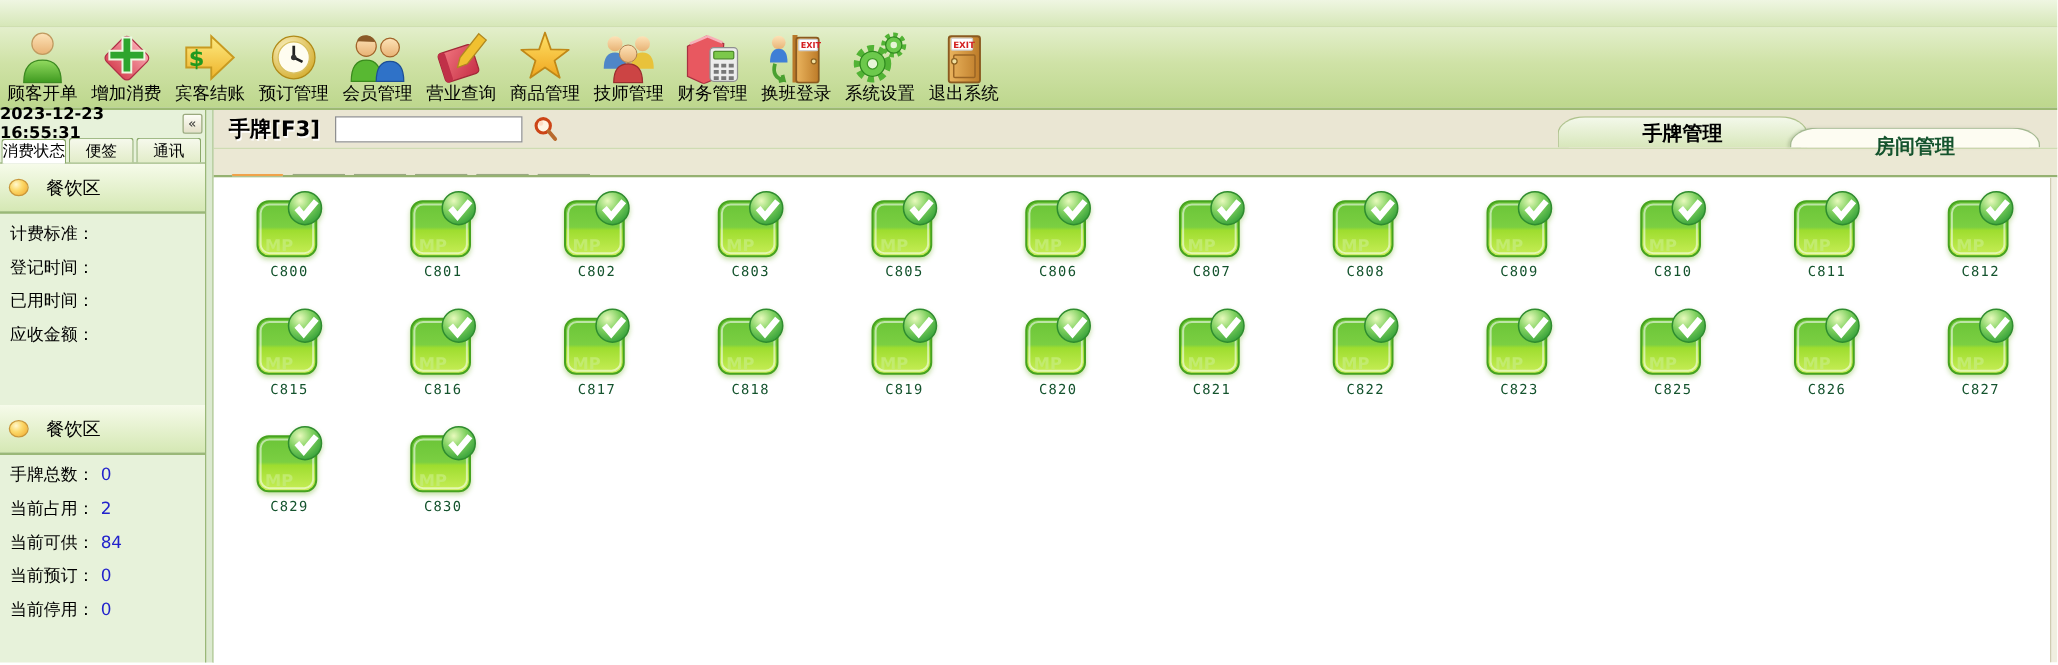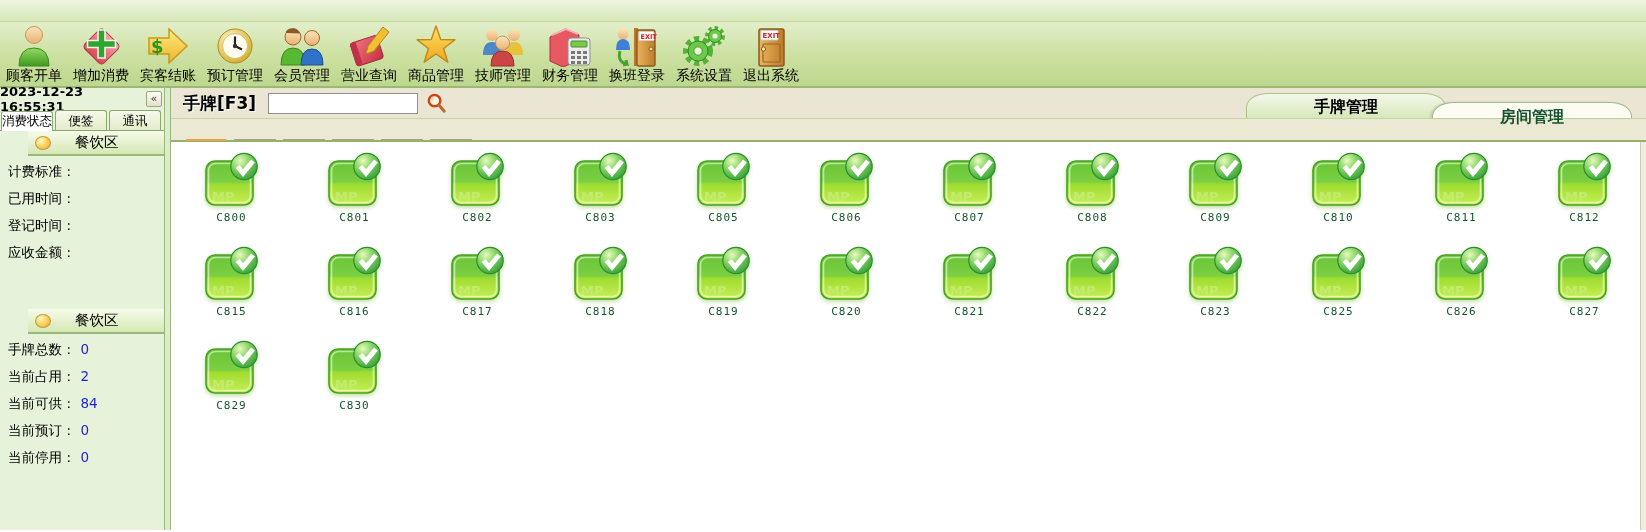--- a/index.html
+++ b/index.html
@@ -30,23 +30,23 @@
   .date-text { font-size:13px; font-weight:bold; color:#000; letter-spacing:0; }
   .collapse-btn { width:17px; height:16px; background:linear-gradient(#fdfdf6,#e4e0c8);
     border:1px solid #9aa87e; border-radius:2px; font-size:11px; line-height:13px;
     text-align:center; cursor:pointer; color:#333; }
   .side-tabs { height:21px; display:flex; padding:0 1px; border-bottom:1px solid #8aa86a; }
   .side-tab { flex:1; margin-right:2px; text-align:center; font-size:12.5px; line-height:19px;
     background:linear-gradient(#f6f9ec,#e2ecc9); border:1px solid #8aa86a; border-bottom:none;
     border-radius:3px 3px 0 0; cursor:pointer; color:#000; white-space:nowrap; overflow:hidden; }
   .side-tab.active { background:#fff; position:relative; top:1px; line-height:18px; }
 
-  .section-header { height:25px; background:linear-gradient(#f6fbea,#d5e8b4);
-    border-bottom:2px solid #9ab878; display:flex; align-items:center; gap:24px;
-    padding-left:7px; font-size:14.5px; color:#000;margin-left:28px; }
+  .section-header { height:40px; background:linear-gradient(#f6fbea,#d5e8b4);
+    border-bottom:2px solid #9ab878; display:flex; align-items:center; gap:14px;
+    padding-left:7px; font-size:14.5px; color:#000; }
   .section-header.second { margin-top:45px; }
   .ball-icon { width:16px; height:14px; border-radius:50%;
     background:radial-gradient(circle at 35% 30%, #fff8cf 0%, #fcd96a 40%, #f0a72c 100%);
     border:1px solid #c9973a; flex:none; }
 
   .stat-row { padding:7px 0 2px 8px; font-size:13.5px; color:#000; height:27px; }
   .stat-row .stat-value { color:#2222cc; margin-left:5px; }
 
   
   .splitter { width:7px; flex:none; background:#dcead0;
@@ -327,24 +327,24 @@
     </div>
 
     <div class="section-header">
       <span class="ball-icon"></span>
       <span>餐饮区</span>
     </div>
     <div class="stat-row">
         <span>计费标准：</span>
       </div>
       <div class="stat-row">
+        <span>登记时间：</span>
+      </div>
+      <div class="stat-row">
         <span>已用时间：</span>
-      </div>
-      <div class="stat-row">
-        <span>登记时间：</span>
       </div>
       <div class="stat-row">
         <span>应收金额：</span>
       </div>
 
     <div class="section-header second">
       <span class="ball-icon"></span>
       <span>餐饮区</span>
     </div>
     <div class="stat-row">

